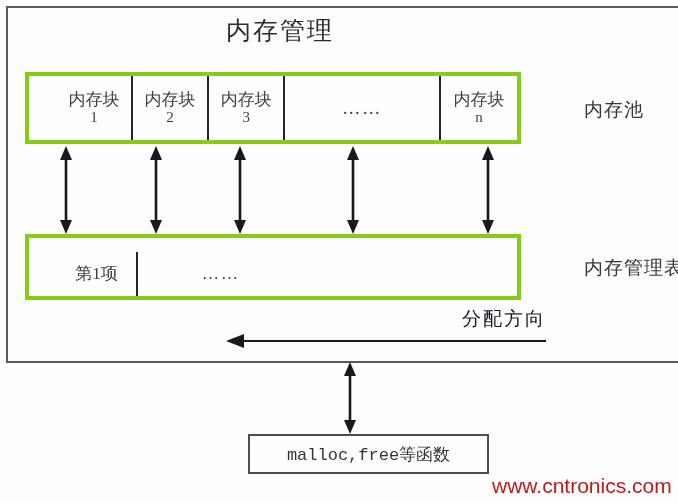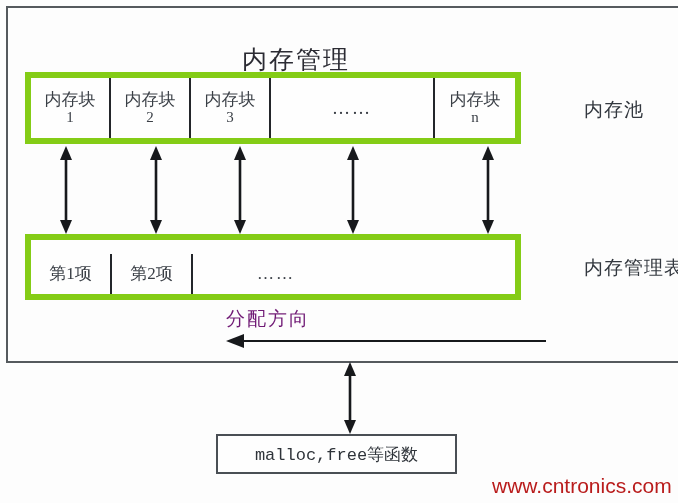--- a/index.html
+++ b/index.html
@@ -31,38 +31,38 @@
     border-bottom: 2px solid #555a5e;
     border-left: 2px solid #555a5e;
     border-right: none;
     box-sizing: border-box;
     background: transparent;
   }
 
   
   .diagram-title {
     position: absolute;
-    left: 16px;
+    left: 0;
     top: 14px;
     width: 560px;
     text-align: center;
     font-size: 25px;
     letter-spacing: 2px;
     color: #2b2b33;
     font-family: "Liberation Serif", "DejaVu Serif", serif;
-    margin-top: 29px;
   }
 
   
   .cell-row {
     position: absolute;
     display: flex;
-    border: 6px solid #84cc16;
+    border: 4px solid #84cc16;
     box-sizing: border-box;
     background: #fefefe;
+    padding-left: 28px;
   }
   .cell-row.pool   { left: 25px; top: 72px;  width: 496px; height: 72px; }
   .cell-row.table  { left: 25px; top: 234px; width: 496px; height: 66px; }
 
   .cell {
     box-sizing: border-box;
     border-right: 2px solid #23262a;
     display: flex;
     flex-direction: column;
     align-items: center;
@@ -102,32 +102,32 @@
     top: 146px;
   }
   .vconn svg { display: block; }
 
   
   .alloc-group { position: absolute; left: 226px; top: 306px; width: 320px; height: 46px; }
   .alloc-label {
     position: absolute;
     left: 0; top: 0;
     width: 320px;
-    text-align: left;
+    text-align: right;
     font-size: 19px;
     letter-spacing: 2px;
-    color: #701a75;
+    color: #0f172a;
   }
   .alloc-arrow { position: absolute; left: 0; top: 26px; }
 
   
   .bottom-conn { position: absolute; left: 342px; top: 362px; width: 16px; height: 72px; }
   .func-box {
     position: absolute;
-    left: 216px;
+    left: 248px;
     top: 434px;
     width: 241px;
     height: 40px;
     border: 2px solid #4a4f55;
     box-sizing: border-box;
     display: flex;
     align-items: center;
     justify-content: center;
     background: #fefefe;
   }
@@ -216,23 +216,20 @@
       <line x1="8" y1="10" x2="8" y2="78" stroke="#17191c" stroke-width="2.6"></line>
       <polygon points="8,0 2,14 14,14" fill="#17191c"></polygon>
       <polygon points="8,88 2,74 14,74" fill="#17191c"></polygon>
     </svg>
   </div>
 
   <div class="cell-row table">
     <div class="cell w-std">
       <span>第1项</span>
     </div>
-    <div class="cell w-std">
-      <span>第2项</span>
-    </div>
     <div class="cell w-wide ellipsis">
       <span>……</span>
     </div>
   </div>
   <div class="side-label table-label">内存管理表</div>
 
   <div class="alloc-group">
     <div class="alloc-label">分配方向</div>
     <svg class="alloc-arrow" width="320" height="18" viewBox="0 0 320 18">
       <line x1="14" y1="9" x2="320" y2="9" stroke="#17191c" stroke-width="2.2"></line>

